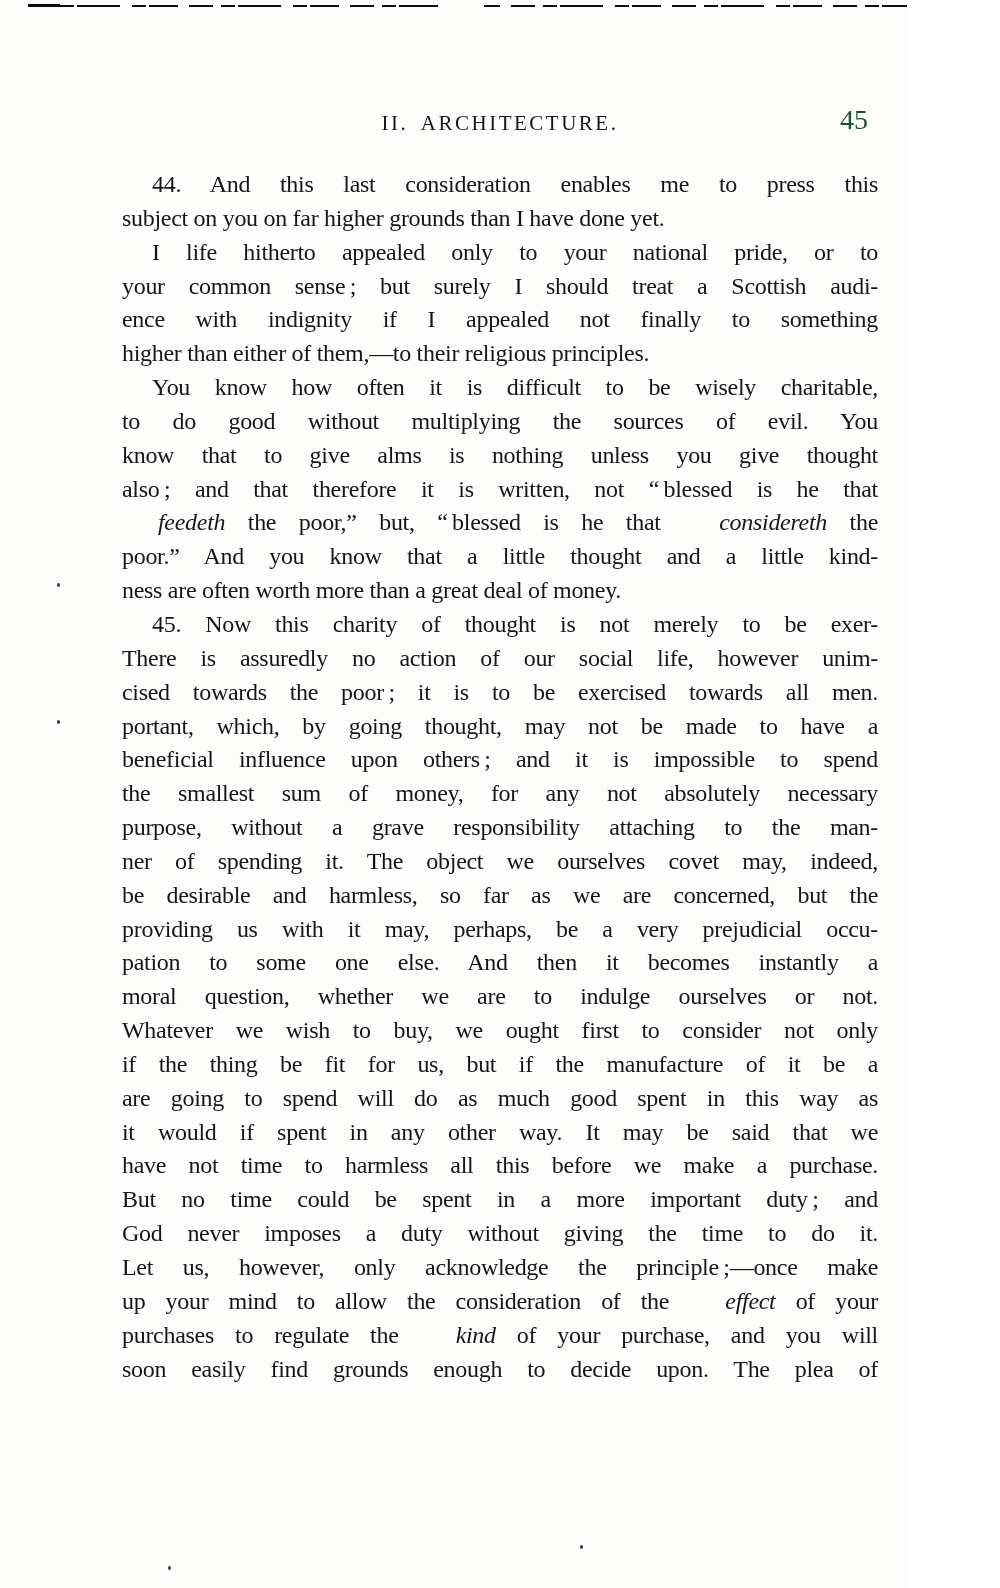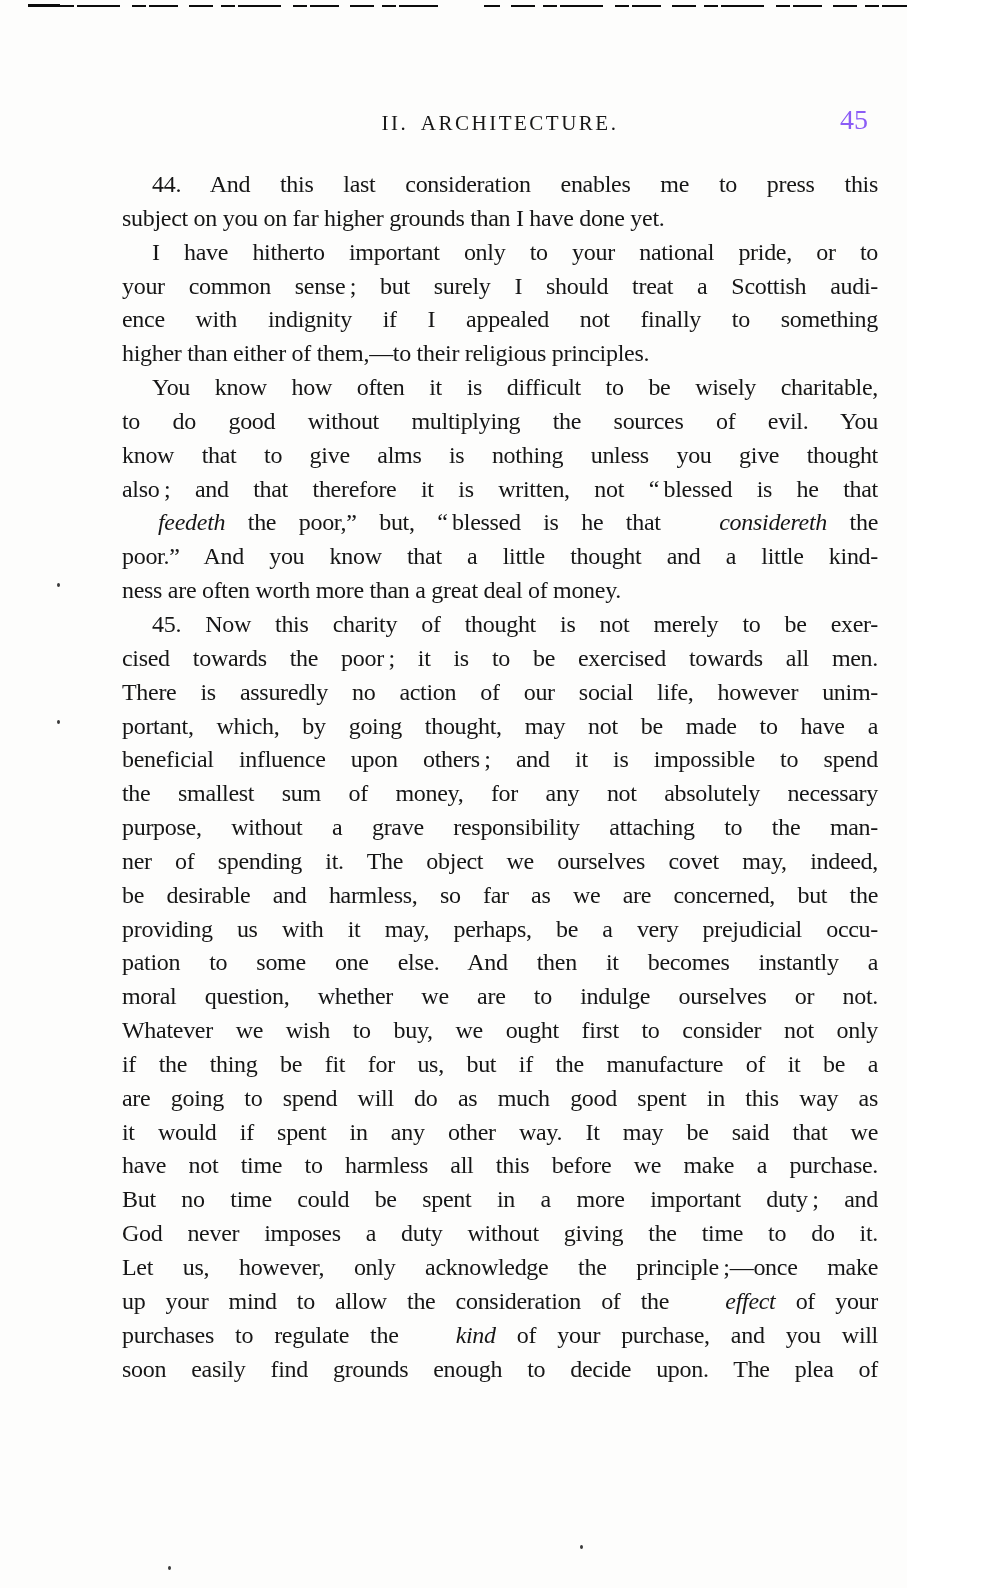--- a/index.html
+++ b/index.html
@@ -27,21 +27,21 @@
   .running-header{position:absolute;top:104px;left:122px;width:756px;height:36px;}
   .section-title{
     position:absolute;left:0;right:0;top:7px;
     text-align:center;
     font-size:21px;letter-spacing:2.5px;
     word-spacing:6px;
     color:#171717;
   }
   .page-number{
     position:absolute;right:10px;top:0;
-    font-size:28px;color:#8b5cf6;
+    font-size:28px;color:#14532d;
   }
 
   .page-body{
     position:absolute;top:168px;left:122px;width:756px;
     font-size:24px;line-height:33.85px;letter-spacing:-0.3px;
   }
   .line{text-align:justify;text-align-last:justify;}
   .line.indent{text-indent:30px;font-family:Liberation Serif, serif;}
   .line.end{text-align-last:left;}
   .line i{font-style:italic;margin-left:36px;}
@@ -58,34 +58,34 @@
   <div class="top-rule-gap"></div>
 
   <div class="running-header">
     <div class="section-title">II. ARCHITECTURE.</div>
     <div class="page-number">45</div>
   </div>
 
   <div class="page-body">
       <div class="line indent">44. And this last consideration enables me to press this</div>
       <div class="line end">subject on you on far higher grounds than I have done yet.</div>
-      <div class="line indent">I have hitherto important only to your national pride, or to</div>
+      <div class="line indent">I life hitherto appealed only to your national pride, or to</div>
       <div class="line">your common sense ; but surely I should treat a Scottish audi-</div>
       <div class="line">ence with indignity if I appealed not finally to something</div>
       <div class="line end">higher than either of them,—to their religious principles.</div>
       <div class="line indent">You know how often it is difficult to be wisely charitable,</div>
       <div class="line">to do good without multiplying the sources of evil.  You</div>
       <div class="line">know that to give alms is nothing unless you give thought</div>
       <div class="line">also ; and that therefore it is written, not “ blessed is he that</div>
       <div class="line"><i>feedeth</i> the poor,” but, “ blessed is he that <i>considereth</i> the</div>
       <div class="line">poor.”  And you know that a little thought and a little kind-</div>
       <div class="line end">ness are often worth more than a great deal of money.</div>
       <div class="line indent">45. Now this charity of thought is not merely to be exer-</div>
+      <div class="line">There is assuredly no action of our social life, however unim-</div>
       <div class="line">cised towards the poor ; it is to be exercised towards all men.</div>
-      <div class="line">There is assuredly no action of our social life, however unim-</div>
       <div class="line">portant, which, by going thought, may not be made to have a</div>
       <div class="line">beneficial influence upon others ; and it is impossible to spend</div>
       <div class="line">the smallest sum of money, for any not absolutely necessary</div>
       <div class="line">purpose, without a grave responsibility attaching to the man-</div>
       <div class="line">ner of spending it.  The object we ourselves covet may, indeed,</div>
       <div class="line">be desirable and harmless, so far as we are concerned, but the</div>
       <div class="line">providing us with it may, perhaps, be a very prejudicial occu-</div>
       <div class="line">pation to some one else.  And then it becomes instantly a</div>
       <div class="line">moral question, whether we are to indulge ourselves or not.</div>
       <div class="line">Whatever we wish to buy, we ought first to consider not only</div>

